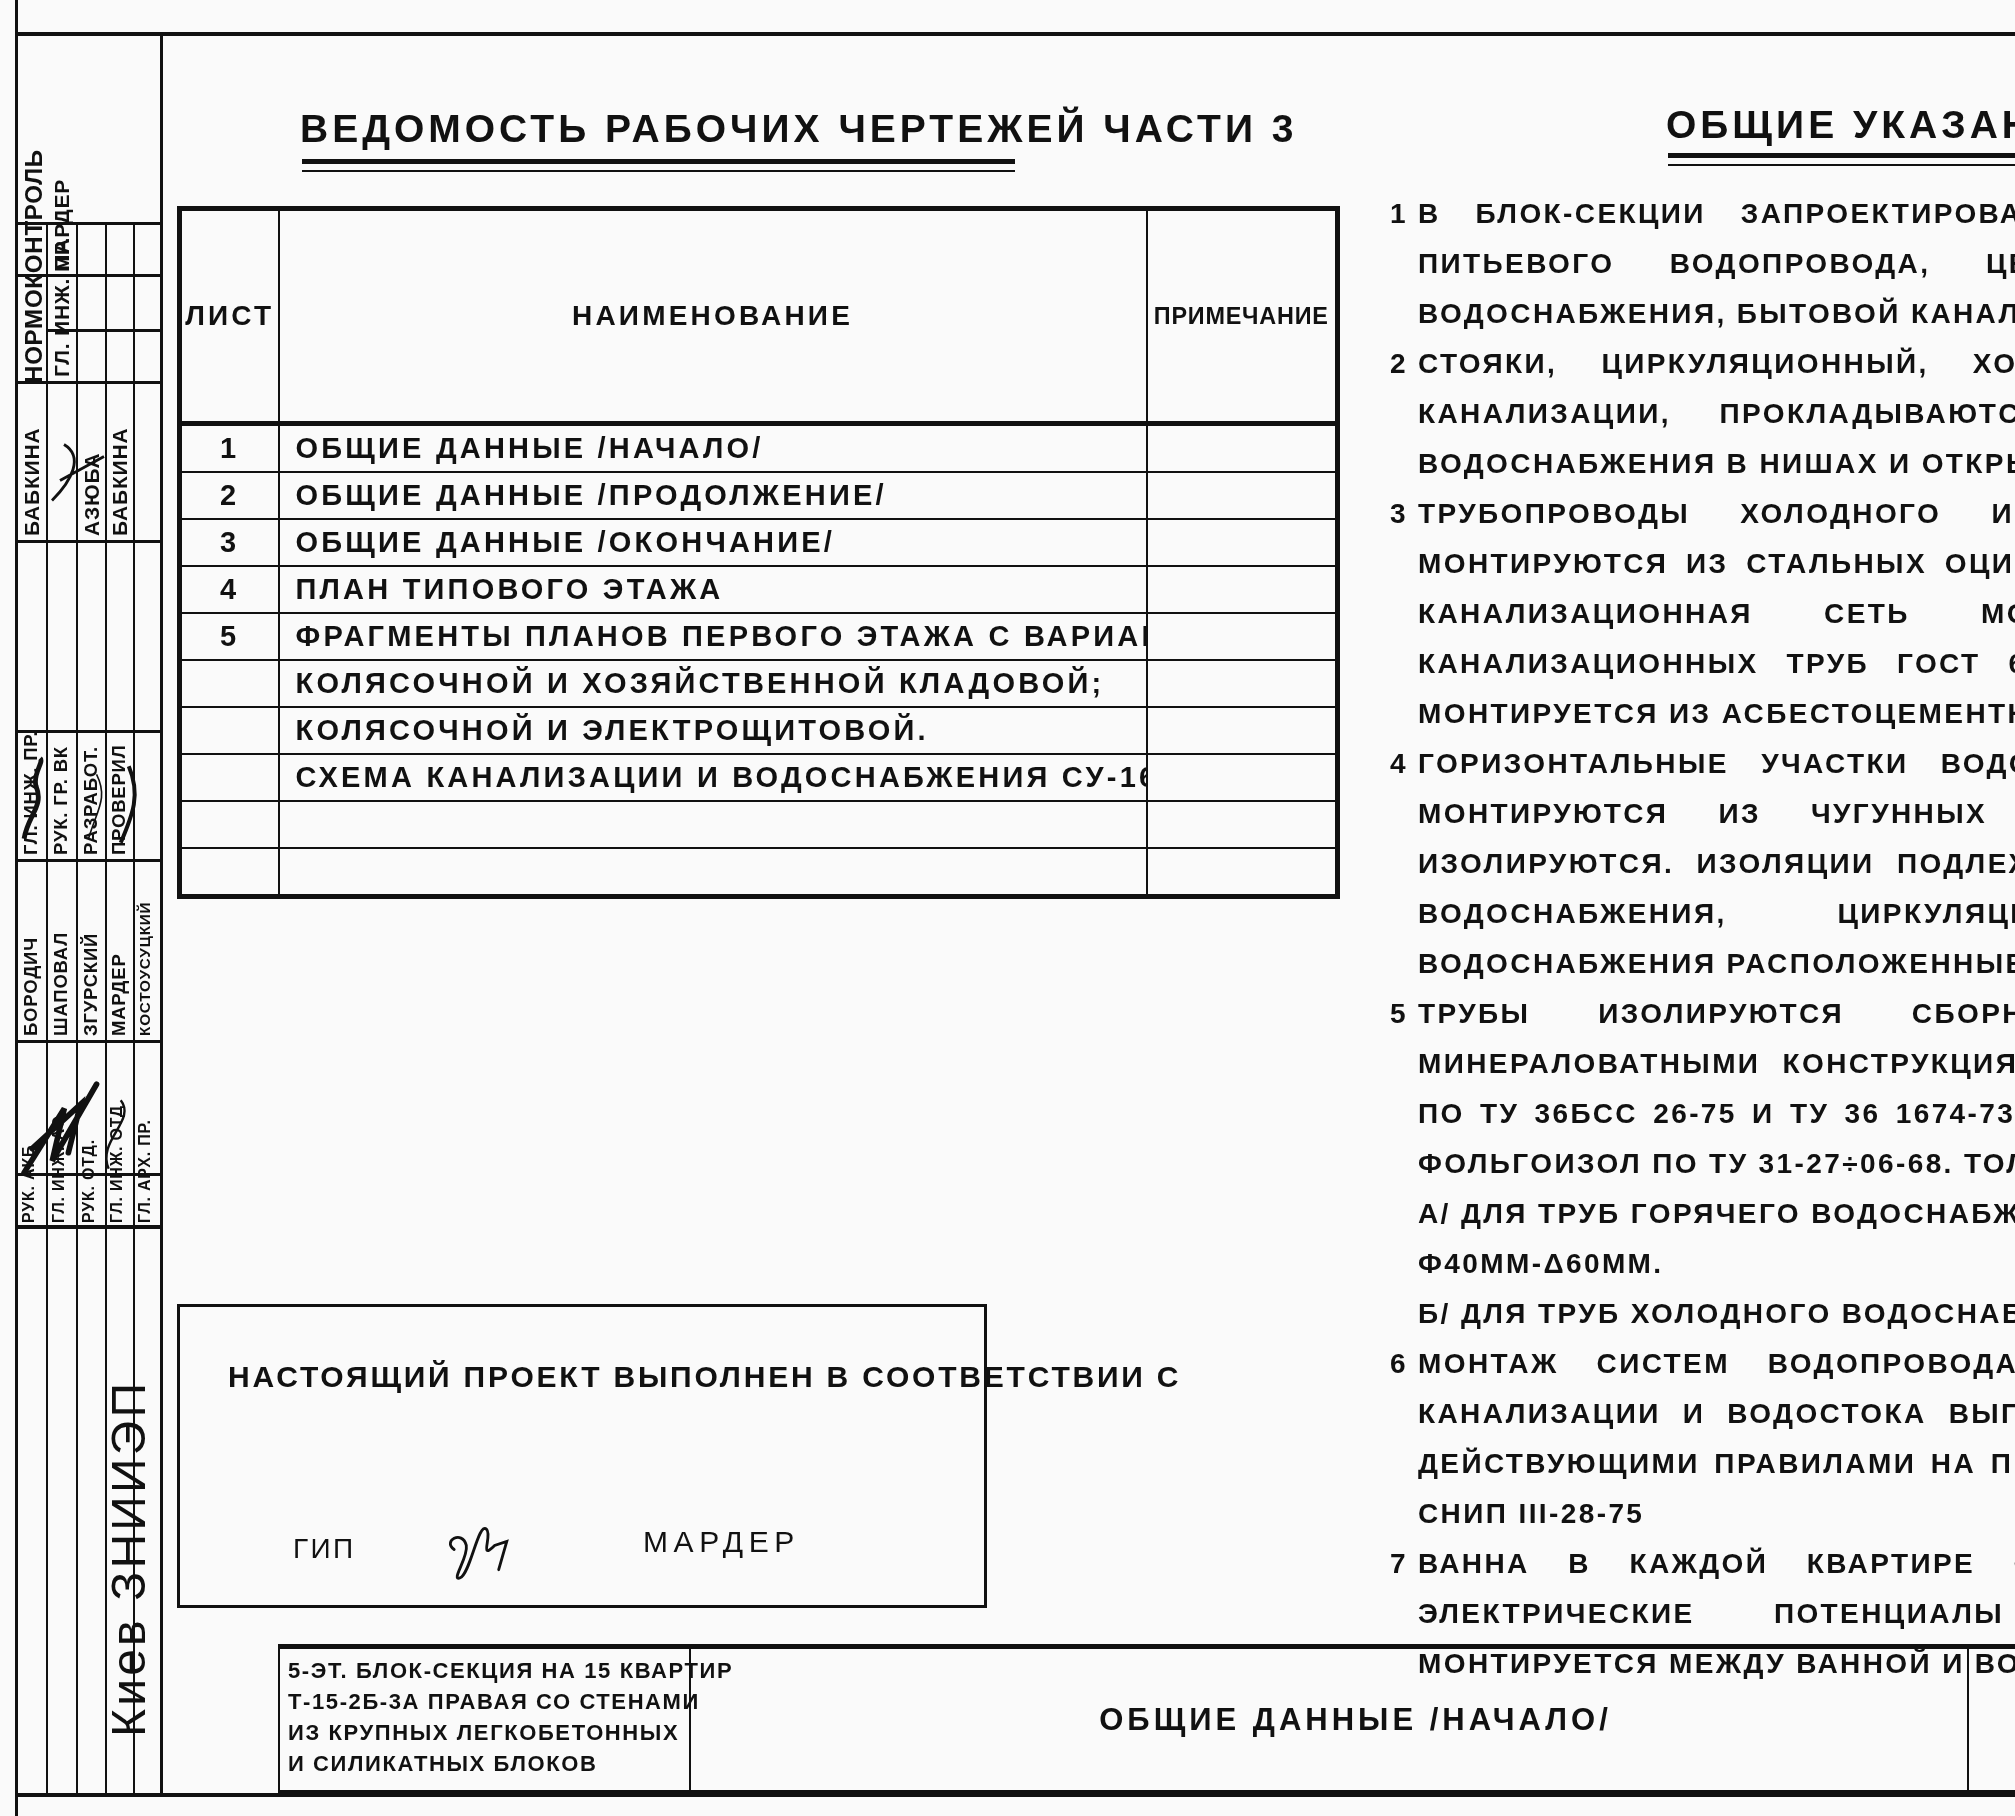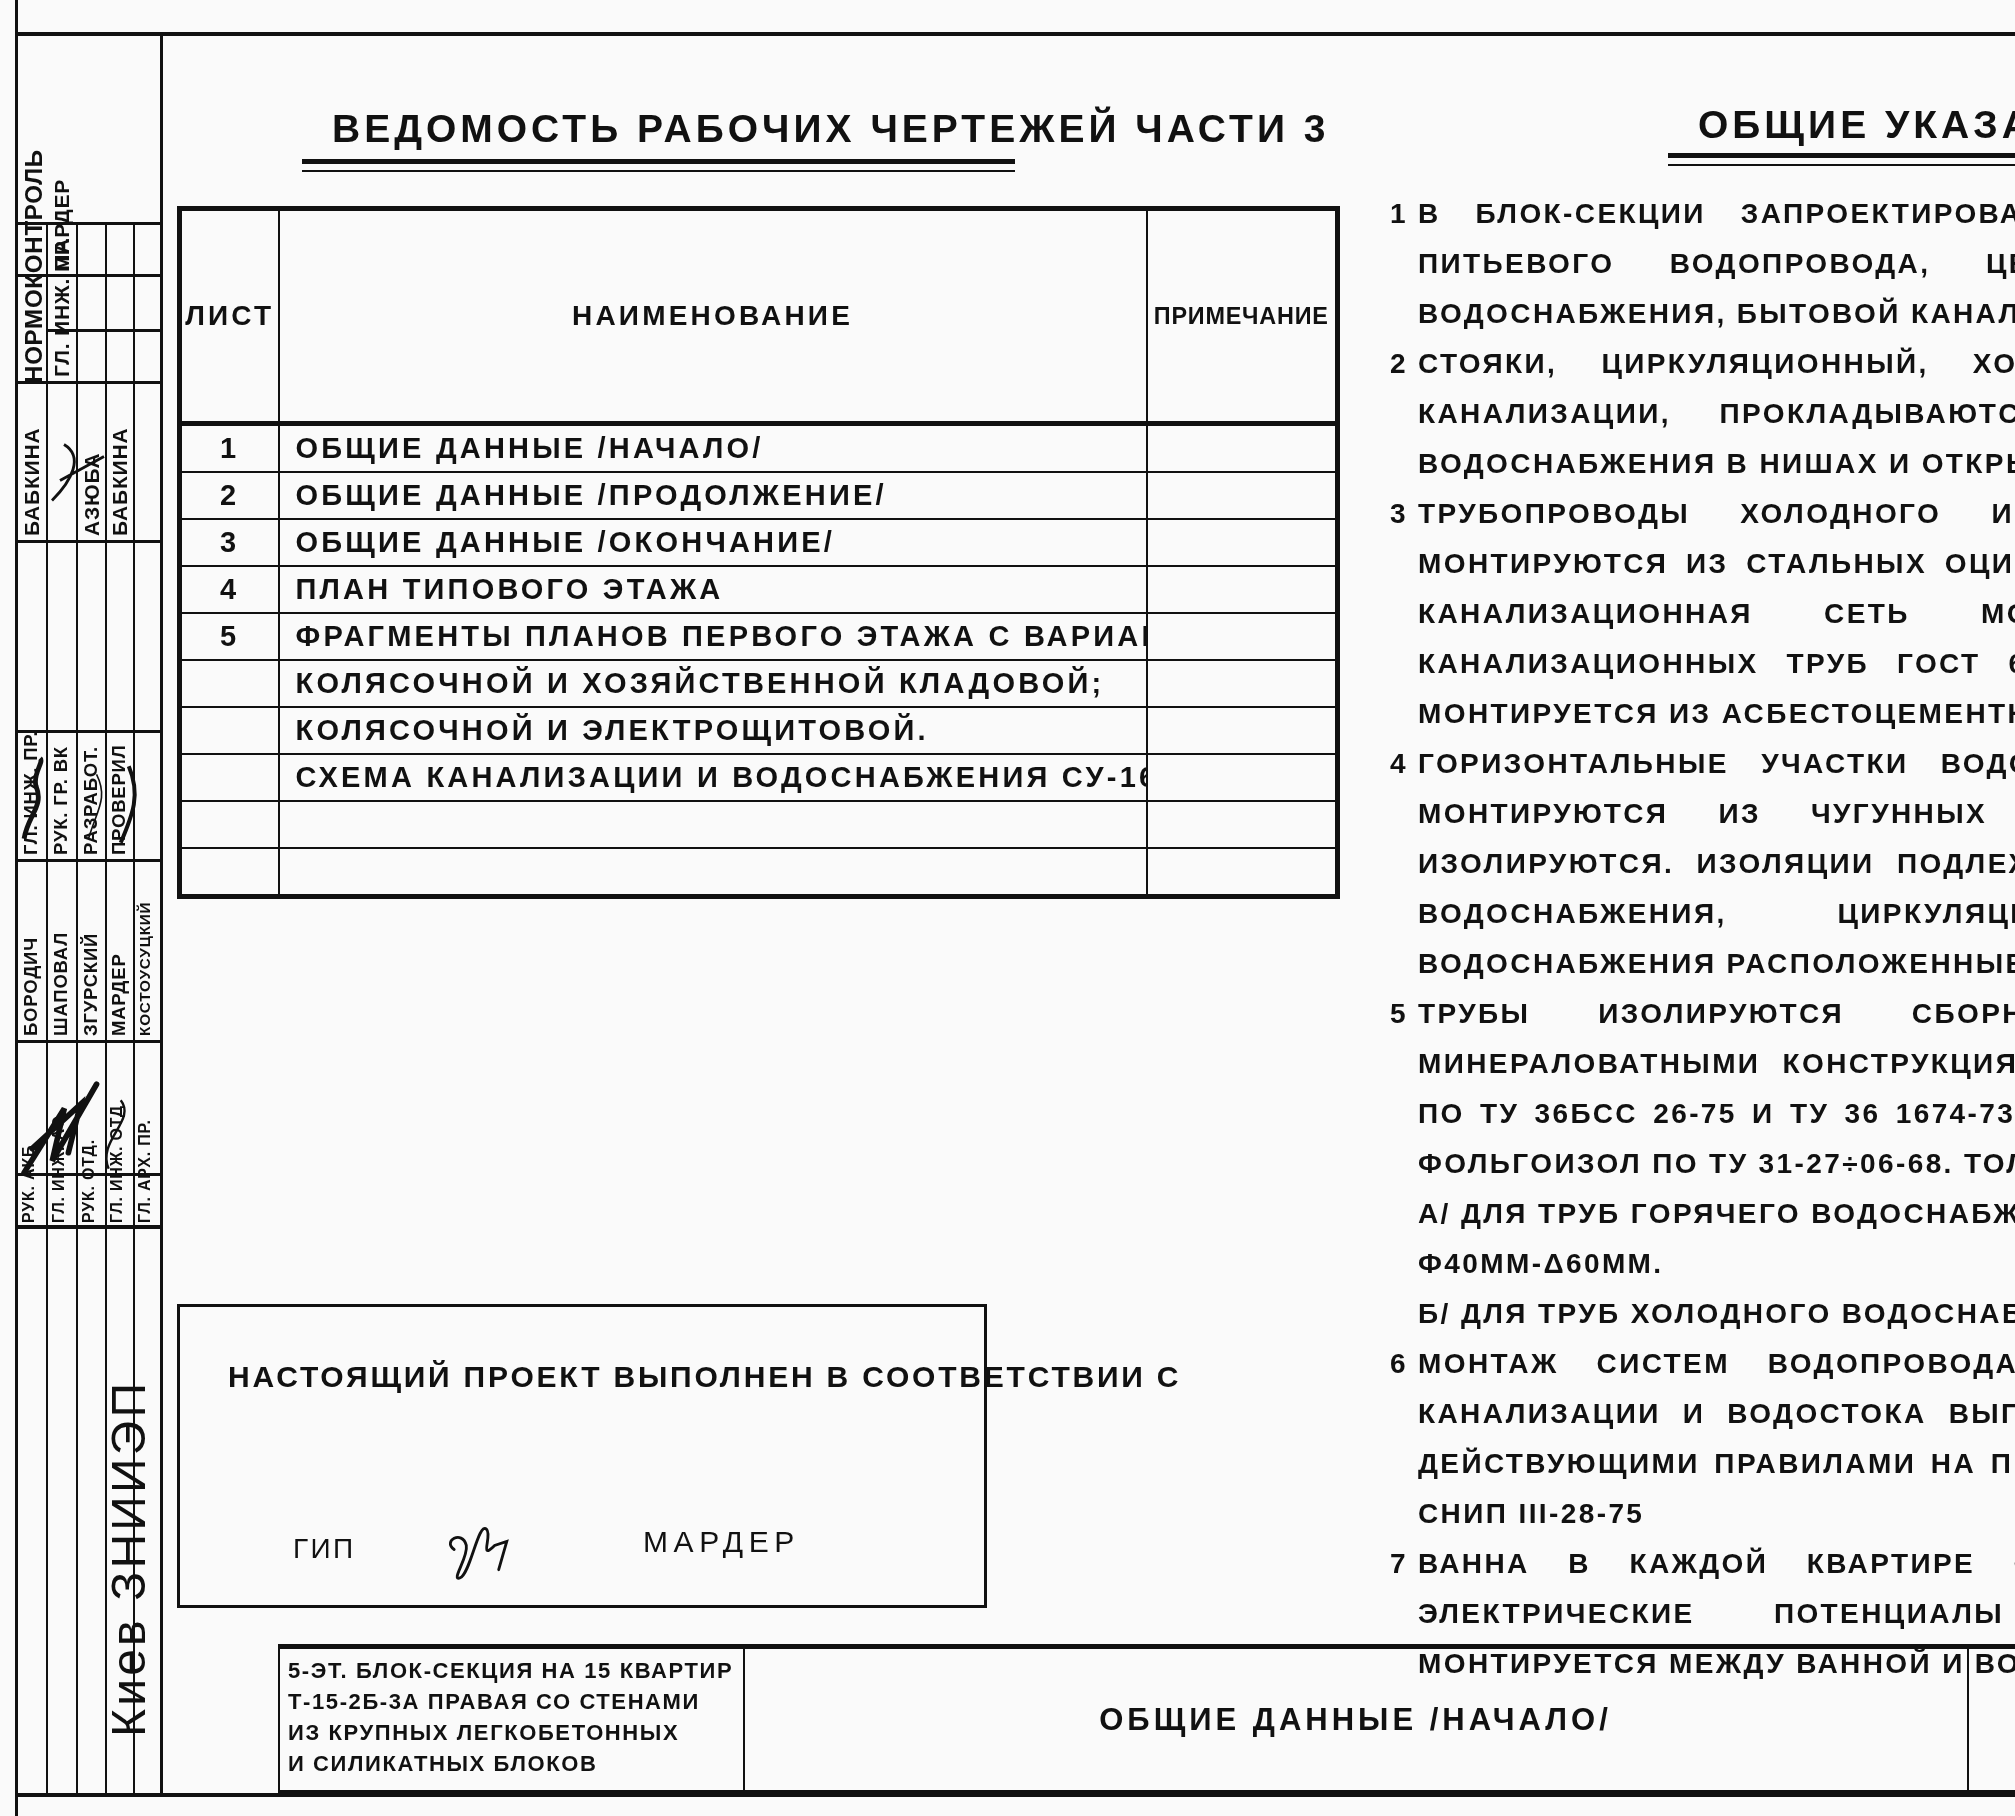--- a/index.html
+++ b/index.html
@@ -3,21 +3,21 @@
 <meta charset="utf-8">
 <style>
   html, body { margin:0; padding:0; }
   body { width:2624px; height:1816px; background:#fafafa; position:relative; overflow:hidden;
          font-family:"DejaVu Sans Mono", monospace; color:#111; }
   .abs { position:absolute; }
   .line { position:absolute; background:#111; }
   .hand { font-family:"Liberation Sans Narrow","Liberation Sans", sans-serif; font-weight:bold;
           text-transform:uppercase; letter-spacing:2.4px; transform-origin:left top; white-space:nowrap; }
   
-  .heading { font-size:37px; font-weight:bold; letter-spacing:4px;margin-left:32px; }
+  .heading { font-size:37px; font-weight:bold; letter-spacing:4px; }
   .underline2 { position:absolute; height:5.6px; border-top:5.6px solid #111; border-bottom:2.4px solid #111; box-sizing:content-box; }
   
   #sheet-table { left:177px; top:206px; width:1159px; border-collapse:collapse; border:5.6px solid #111; table-layout:fixed; }
   #sheet-table td, #sheet-table th { border:2.8px solid #111; padding:0 0 0 16px; font-size:29px; font-weight:bold;
         font-family:"Liberation Sans", sans-serif; text-transform:uppercase; letter-spacing:3.2px; height:45px; text-align:left; white-space:nowrap; overflow:hidden;}
   #sheet-table th { height:210px; text-align:center; padding:0; font-size:28px; border-bottom:5.6px solid #111; }
   #sheet-table td.num { text-align:center; padding:0; }
   #sheet-table th.note-h { font-size:23.4px; letter-spacing:0.8px; }
   
   #notes { left:1390px; top:189px; width:1193px; font-family:"Liberation Sans", sans-serif; font-weight:bold;
@@ -28,21 +28,21 @@
   
   #compliance { left:177px; top:1304px; width:810px; height:304px; border:3.6px solid #111; box-sizing:border-box; }
   #compliance .txt { position:absolute; left:48px; top:44px; font-family:"Liberation Sans", sans-serif; font-weight:bold;
         font-size:30px; line-height:52px; text-transform:uppercase; letter-spacing:2.8px; white-space:nowrap; }
   #compliance .sig-role { position:absolute; left:113px; top:226px; font-size:28px; font-family:"Liberation Sans", sans-serif; text-transform:uppercase; letter-spacing:2.4px;}
   #compliance .sig-mark { position:absolute; left:258px; top:210px; width:89px; height:69px; }
   #compliance .sig-name { position:absolute; left:463px; top:218px; font-size:30px; font-family:"Liberation Sans", sans-serif; text-transform:uppercase; letter-spacing:5.6px;}
   
   #title-block { left:278px; top:1644px; width:2317px; height:151px; border-top:5.6px solid #111; border-bottom:5.6px solid #111; box-sizing:border-box; }
   .tb-cell { position:absolute; top:0; bottom:0; border-left:2.8px solid #111; box-sizing:border-box; font-family:"Liberation Sans", sans-serif; font-weight:bold; text-transform:uppercase; }
-  #tb-desc { left:0; width:467px; border-left:2.8px solid #111; border-right:2.8px solid #111; padding:5.6px 0 0 8px; font-size:22px; line-height:31px; letter-spacing:1.6px; white-space:nowrap; }
+  #tb-desc { left:0; width:413px; border-left:2.8px solid #111; border-right:2.8px solid #111; padding:5.6px 0 0 8px; font-size:22px; line-height:31px; letter-spacing:1.6px; white-space:nowrap; }
   #tb-sheetname { left:467px; width:1501px; border:none; display:flex; align-items:center; justify-content:center; font-size:31px; letter-spacing:4px; }
   #tb-project { left:1689px; width:288px; font-size:31px; line-height:60px; text-align:center; padding-top:8px; letter-spacing:1.6px; }
   
   #stamp { left:16px; top:222px; width:145px; height:1572px; }
   .stamp-col { position:absolute; top:0; bottom:0; border-left:2.8px solid #111; box-sizing:border-box; }
   .stamp-vtxt { position:absolute; transform:rotate(-90deg); transform-origin:left top; font-family:"Liberation Sans", sans-serif; font-weight:bold;
                 text-transform:uppercase; white-space:nowrap; font-size:21px; letter-spacing:0.8px; }
   #org-name { position:absolute; left:85px; top:1515px; transform:rotate(-90deg); transform-origin:left top; font-family:"Liberation Sans", sans-serif;
               font-size:48px; letter-spacing:3.2px; white-space:nowrap; }
 </style>

